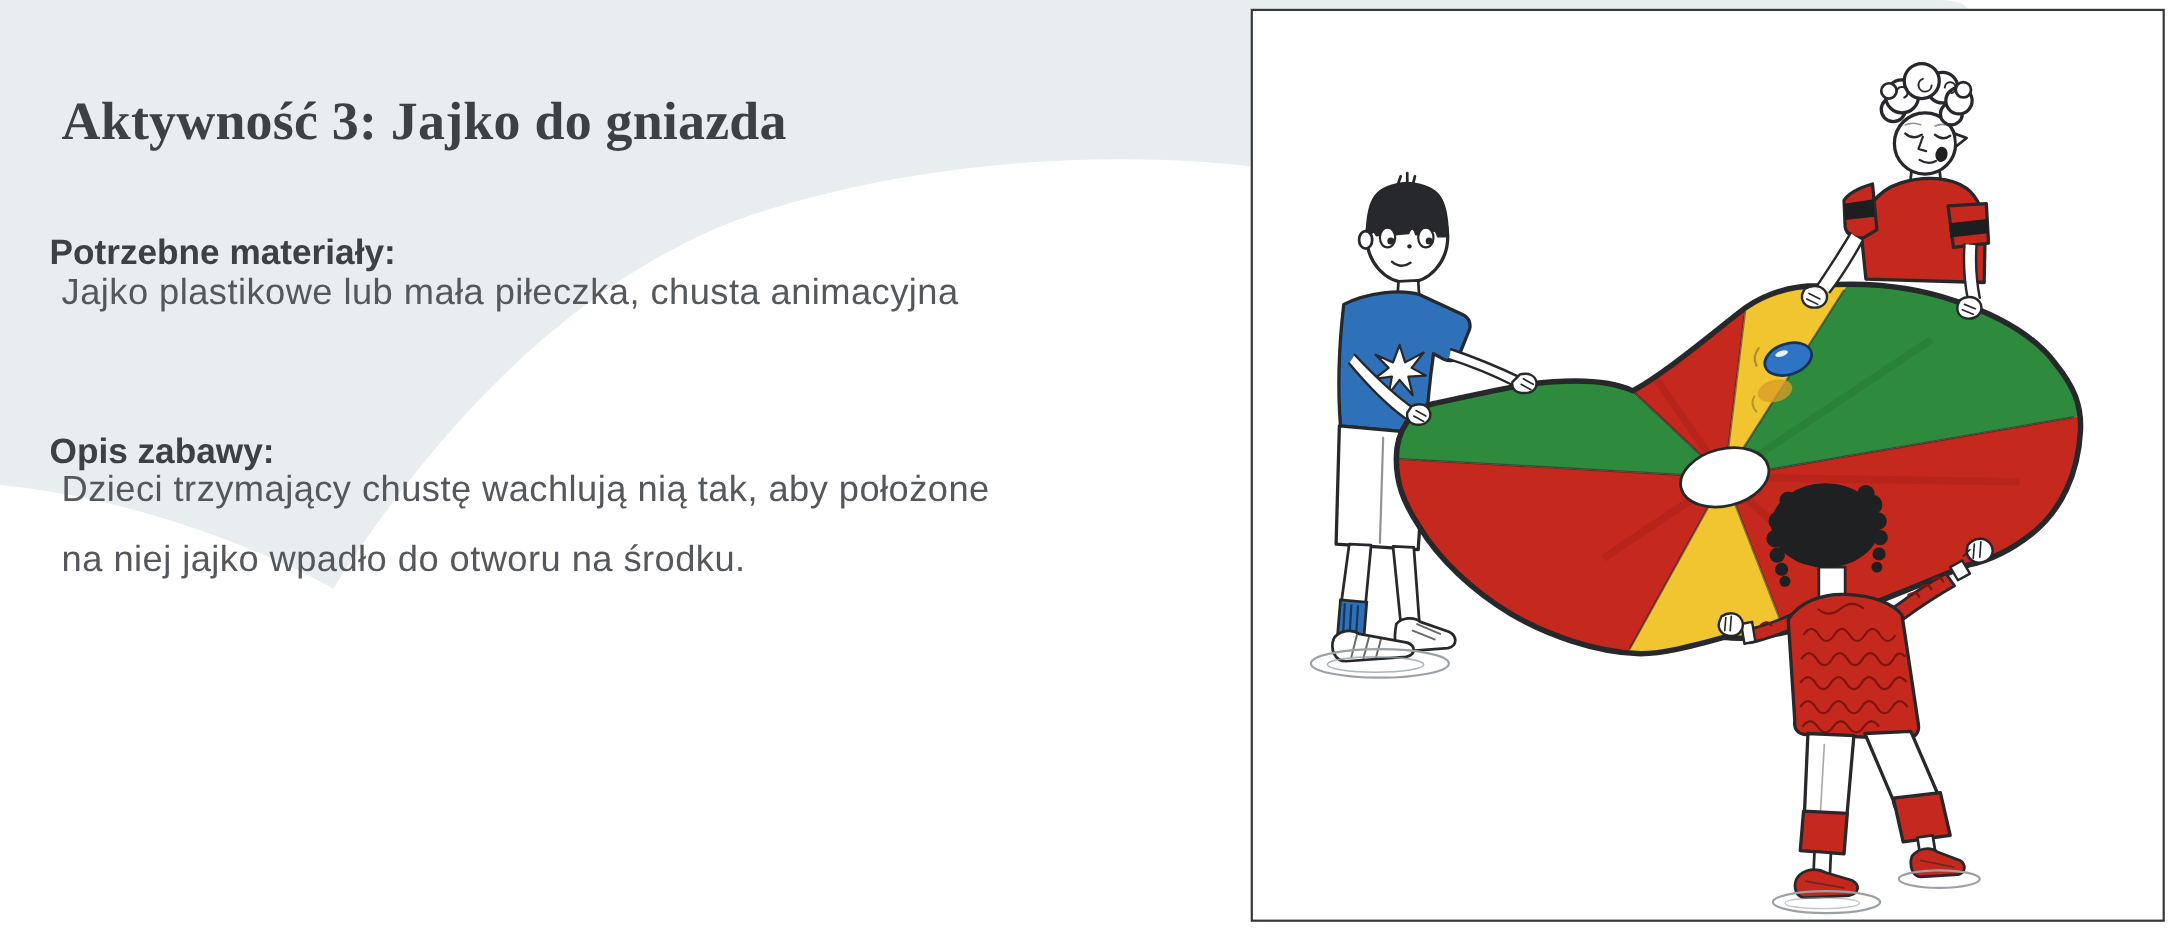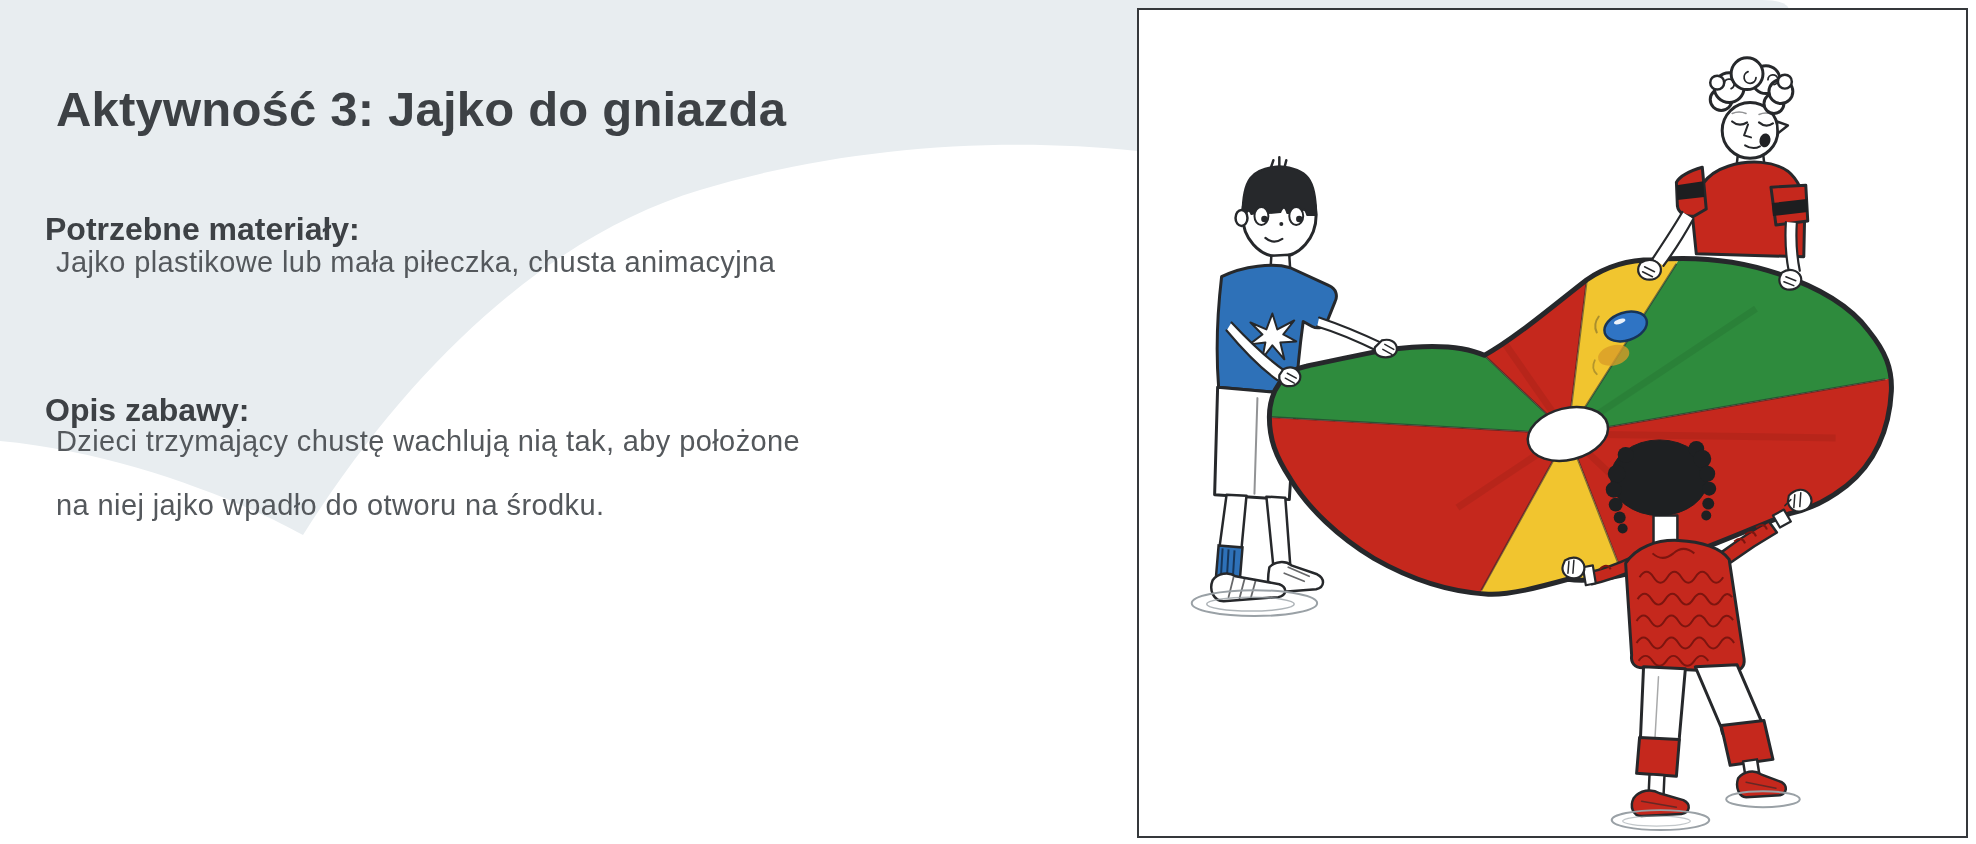--- a/index.html
+++ b/index.html
@@ -4,27 +4,27 @@
 <style>
   html,body{margin:0;padding:0;background:#fff;}
   .canvas{
     position:relative;width:1976px;height:844px;overflow:hidden;background:#ffffff;
     font-family:"Liberation Sans", sans-serif;
   }
   .bg-svg{position:absolute;left:0;top:0;z-index:0;}
   .textcol{position:absolute;left:0;top:0;z-index:1;width:1130px;height:844px;}
   .title{
     position:absolute;left:56px;top:48px;font-size:49px;font-weight:700;
-    color:#3d4145;letter-spacing:0.2px;white-space:nowrap;
+    color:#3d4145;letter-spacing:0.2px;white-space:nowrap;font-family:Liberation Serif, serif;
   }
   .h2{
     position:absolute;left:45px;font-size:32px;font-weight:700;color:#3d4145;white-space:nowrap;
   }
   .bodyline{
-    position:absolute;left:56px;font-size:29px;font-weight:400;color:#54585c;
+    position:absolute;left:56px;font-size:33px;font-weight:400;color:#54585c;
     letter-spacing:0.4px;white-space:nowrap;
   }
   .h-materials{top:184px;}
   .l-materials{top:246px;}
   .h-desc{top:365px;text-align:right;}
   .l-desc1{top:425px;}
   .l-desc2{top:489px;}
   .frame{
     position:absolute;left:1137px;top:8px;width:831px;height:830px;z-index:2;
     background:#ffffff;border:2px solid #35383b;box-sizing:border-box;

